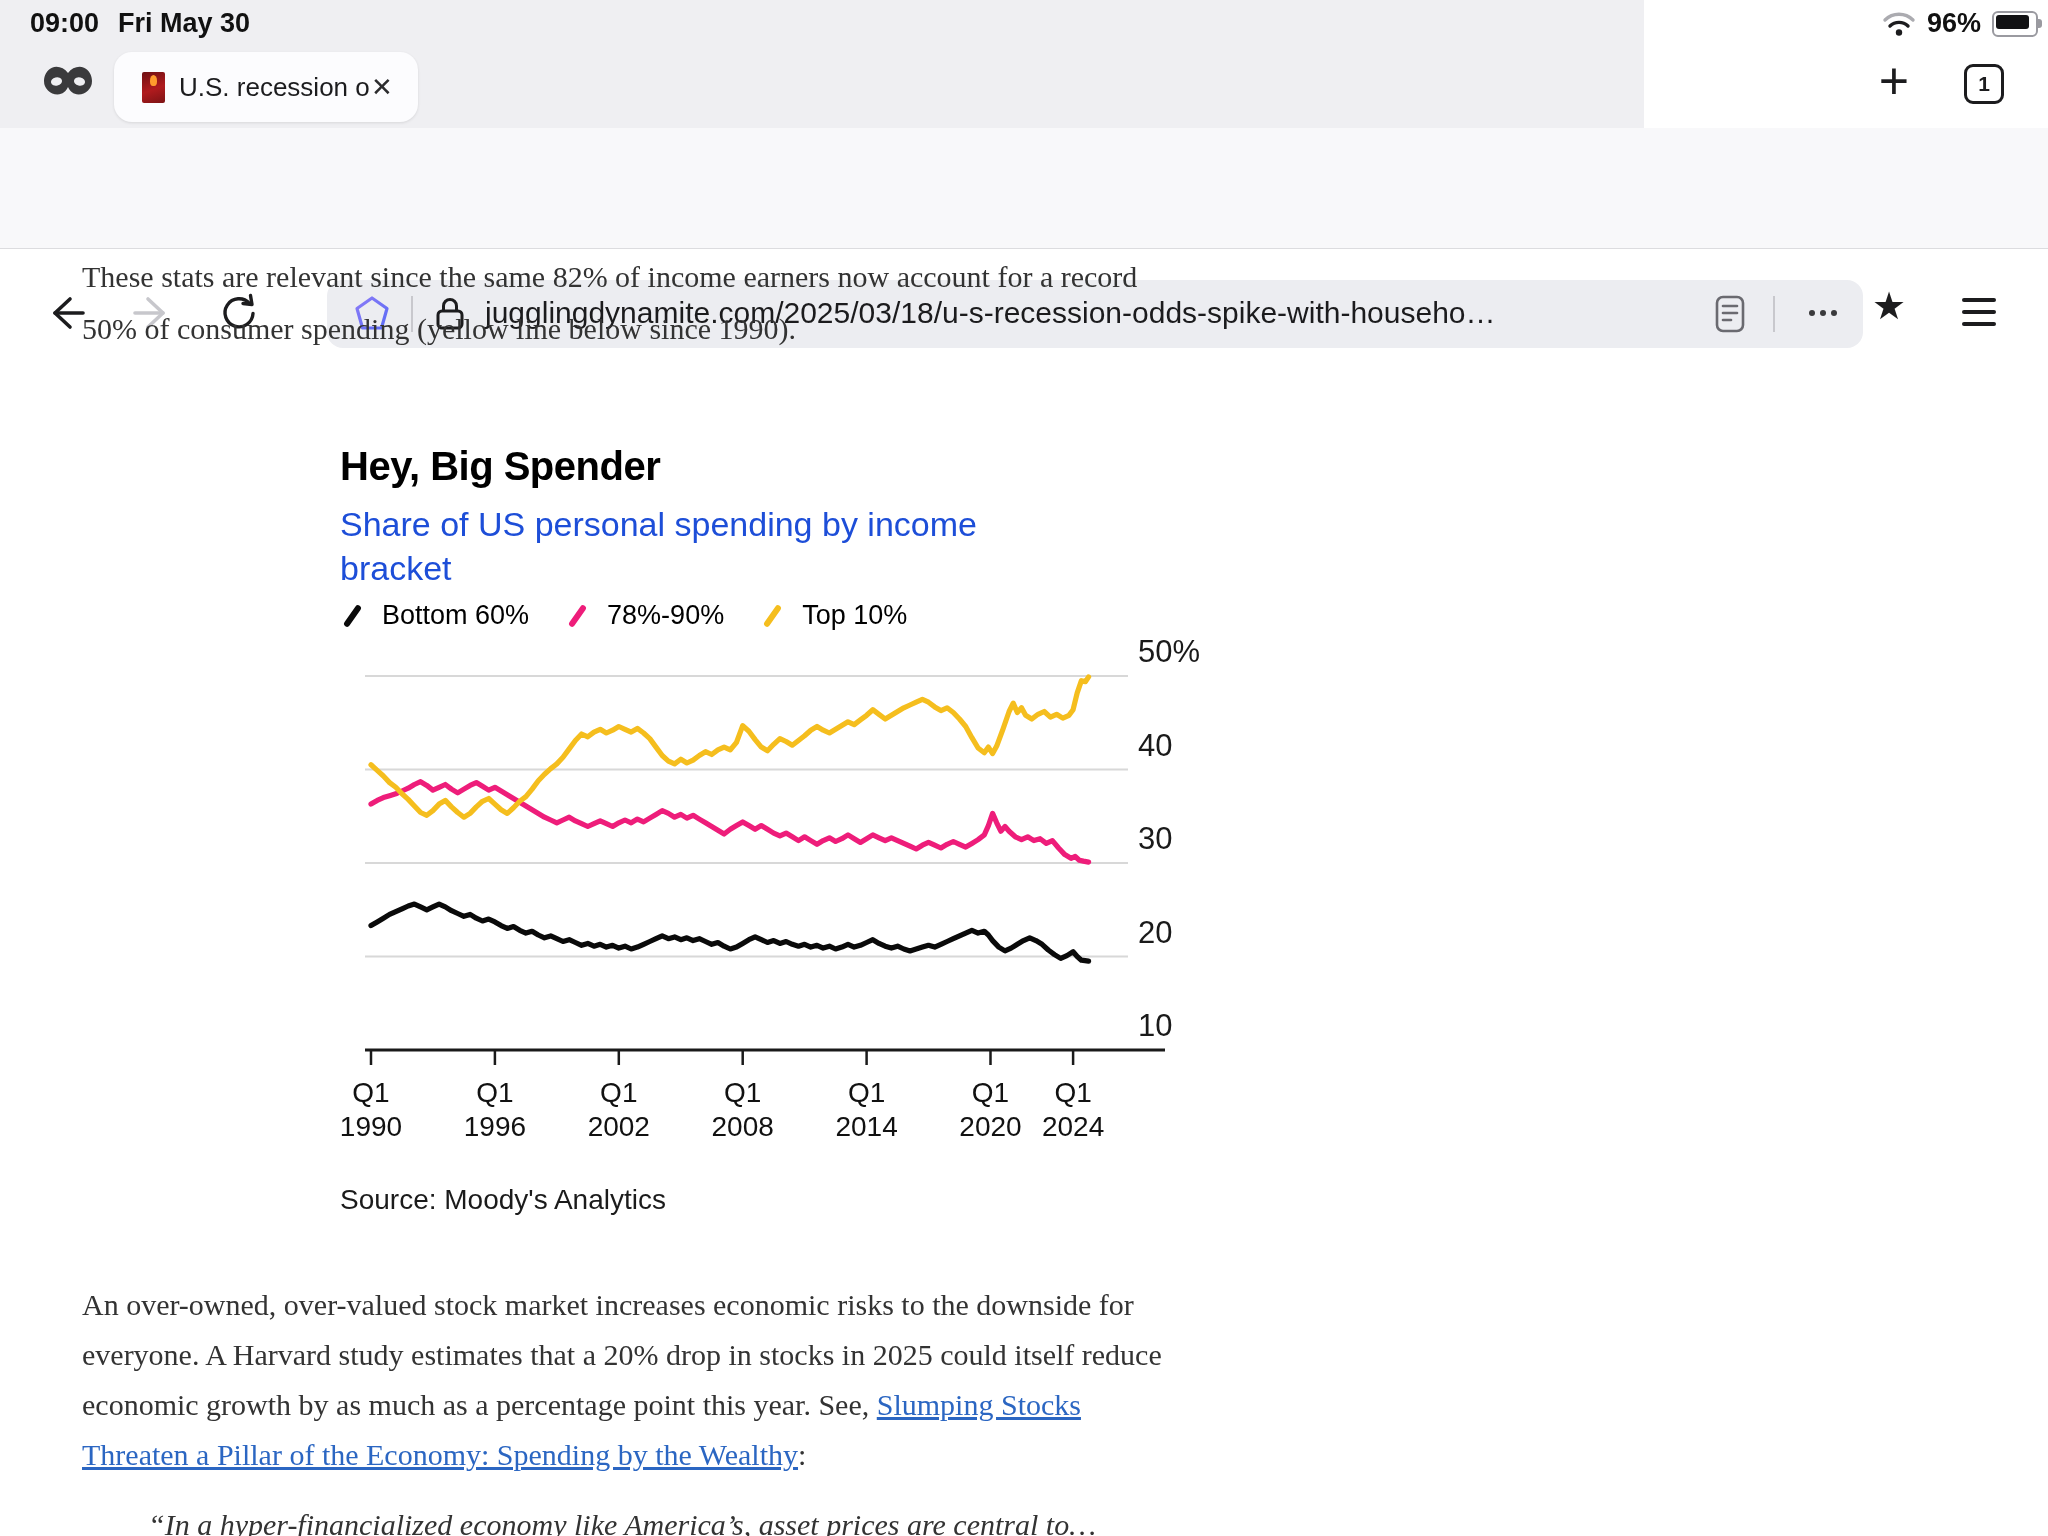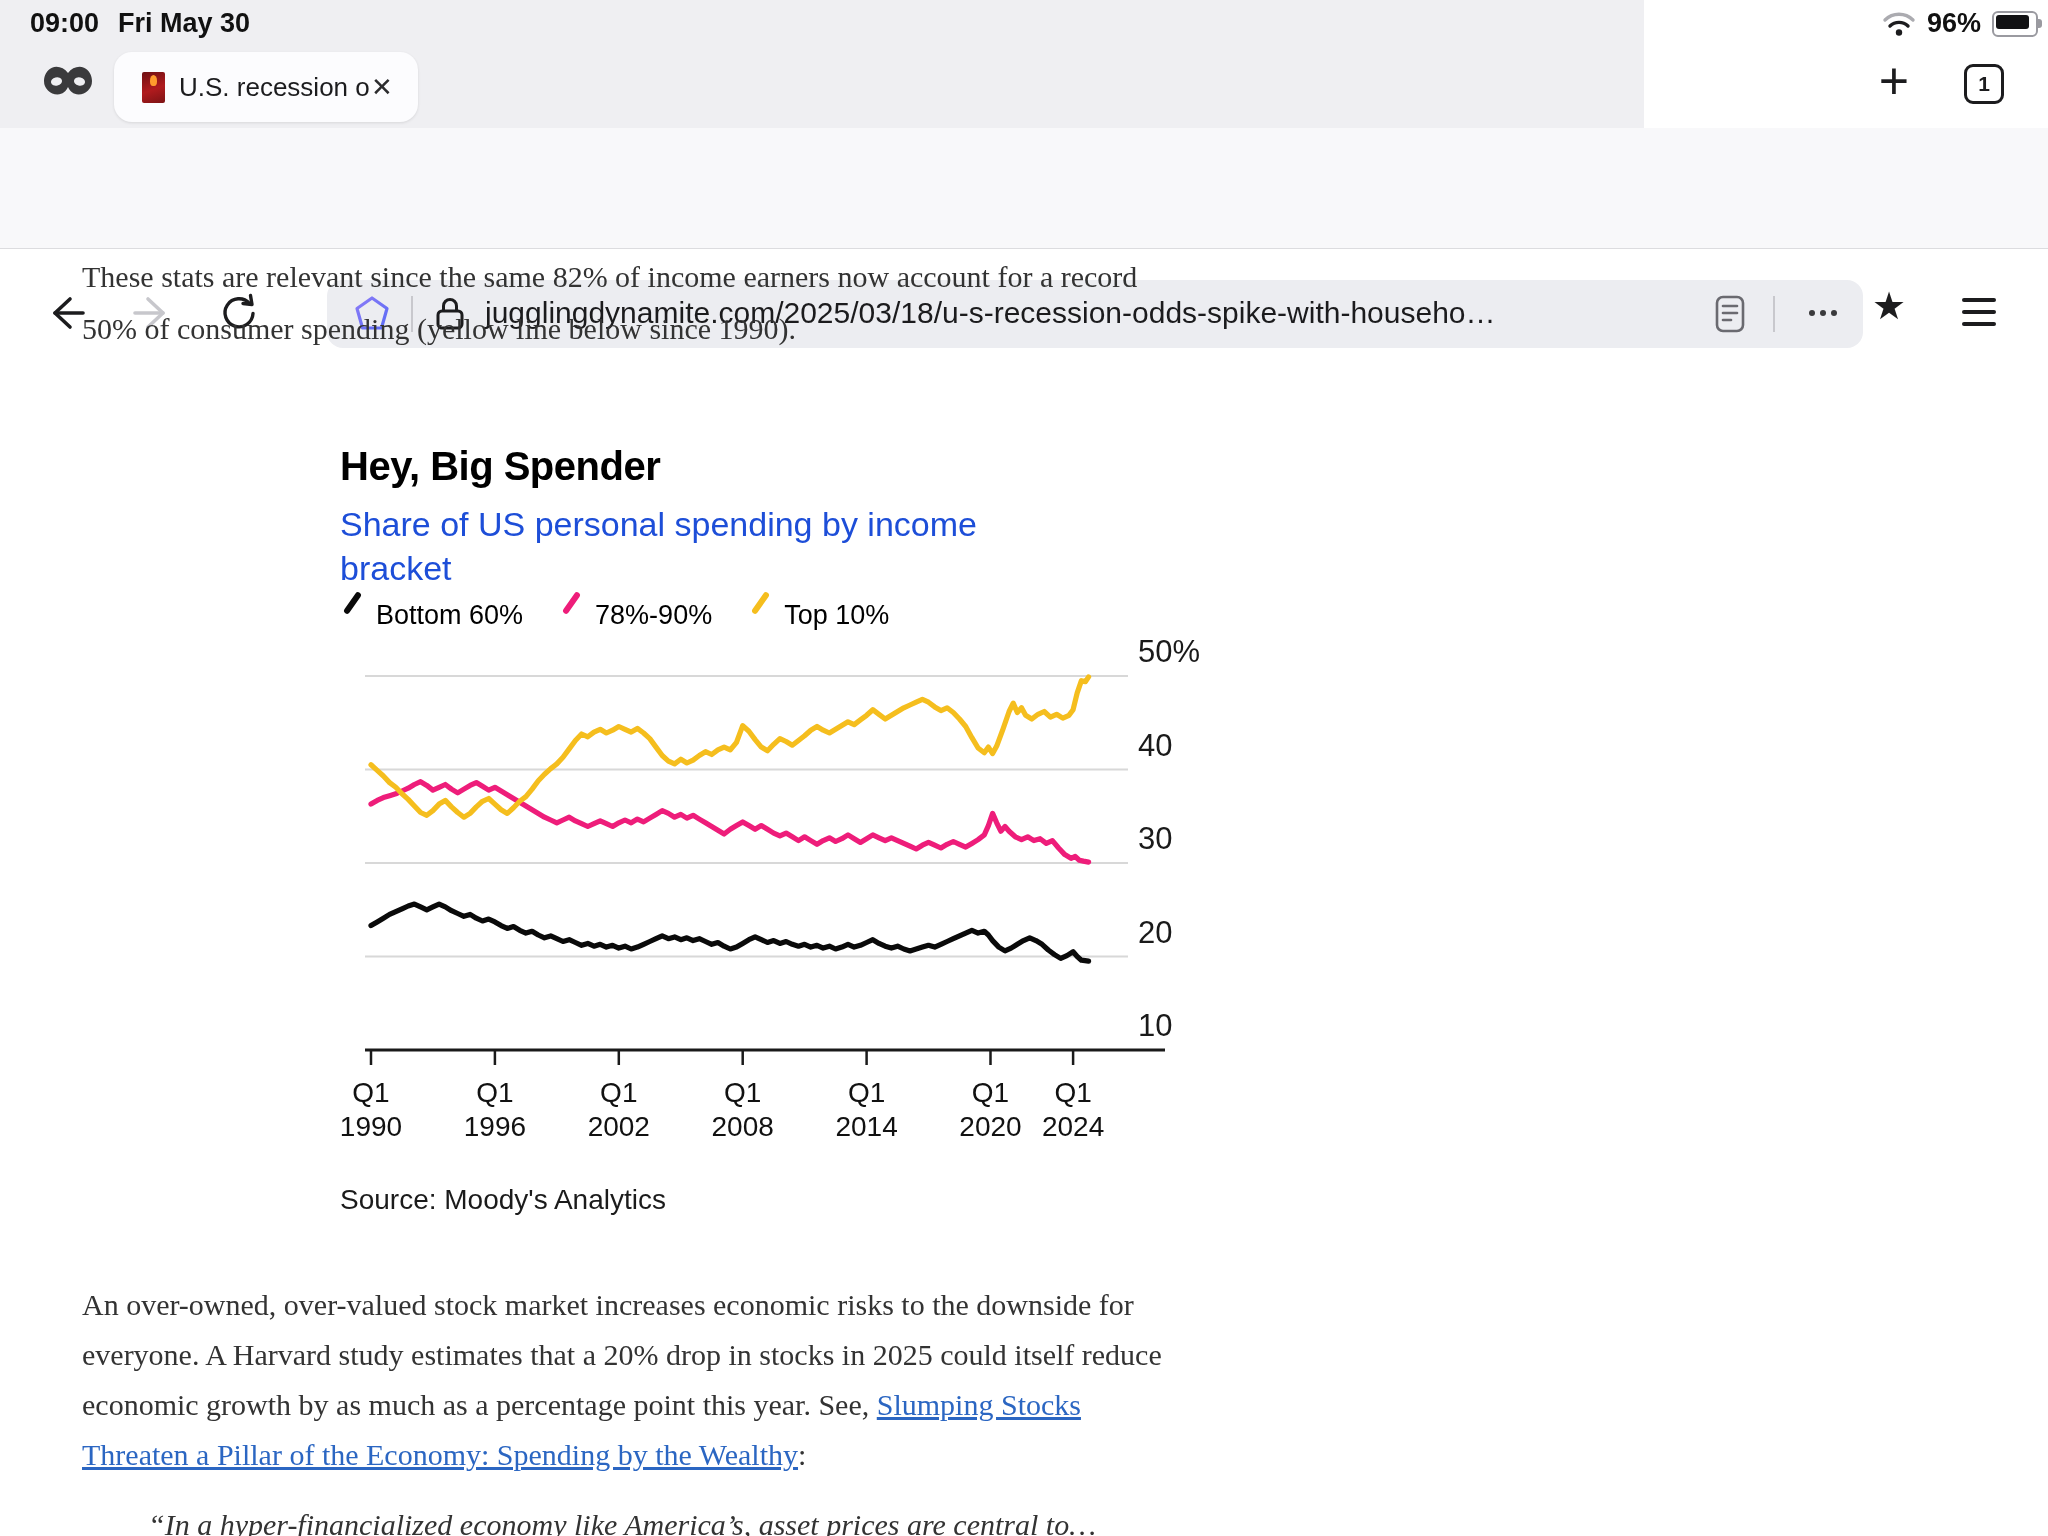--- a/index.html
+++ b/index.html
@@ -38,21 +38,21 @@
   #menu-icon span{width:34px;height:4px;background:#1c1c1e;border-radius:2px;}
   
   .serif-line{position:absolute;left:82px;font-family:"Liberation Serif",serif;font-size:30px;color:#333;white-space:nowrap;}
   .serif-line a{color:#2b66c2;text-decoration:underline;text-align:right;}
   #quote-partial{position:absolute;left:148px;top:1508px;font-family:"Liberation Serif",serif;font-style:italic;
                  font-size:30px;color:#333;white-space:nowrap;}
   
   #chart-title{position:absolute;left:340px;top:444px;font-size:40px;font-weight:bold;color:#000;letter-spacing:-0.5px;}
   #chart-subtitle{position:absolute;left:340px;top:502px;width:660px;font-size:34px;color:#1d4ed8;line-height:44px;}
   #legend{position:absolute;left:340px;top:600px;display:flex;gap:36px;font-size:27px;color:#000;}
-  .legend-item{display:flex;align-items:flex-start;gap:11px;}
+  .legend-item{display:flex;align-items:center;gap:17px;}
   .legend-slash{display:inline-block;width:25px;height:6px;border-radius:3px;transform:rotate(-55deg);}
   #plot-svg{position:absolute;left:320px;top:634px;}
   #chart-source{position:absolute;left:340px;top:1184px;font-size:28px;color:#1b1b1b;}
 </style>
 </head>
 <body>
 
 <div id="chrome-top">
   <div id="status-bar">
     <span class="status-text" style="left:30px">09:00</span>

